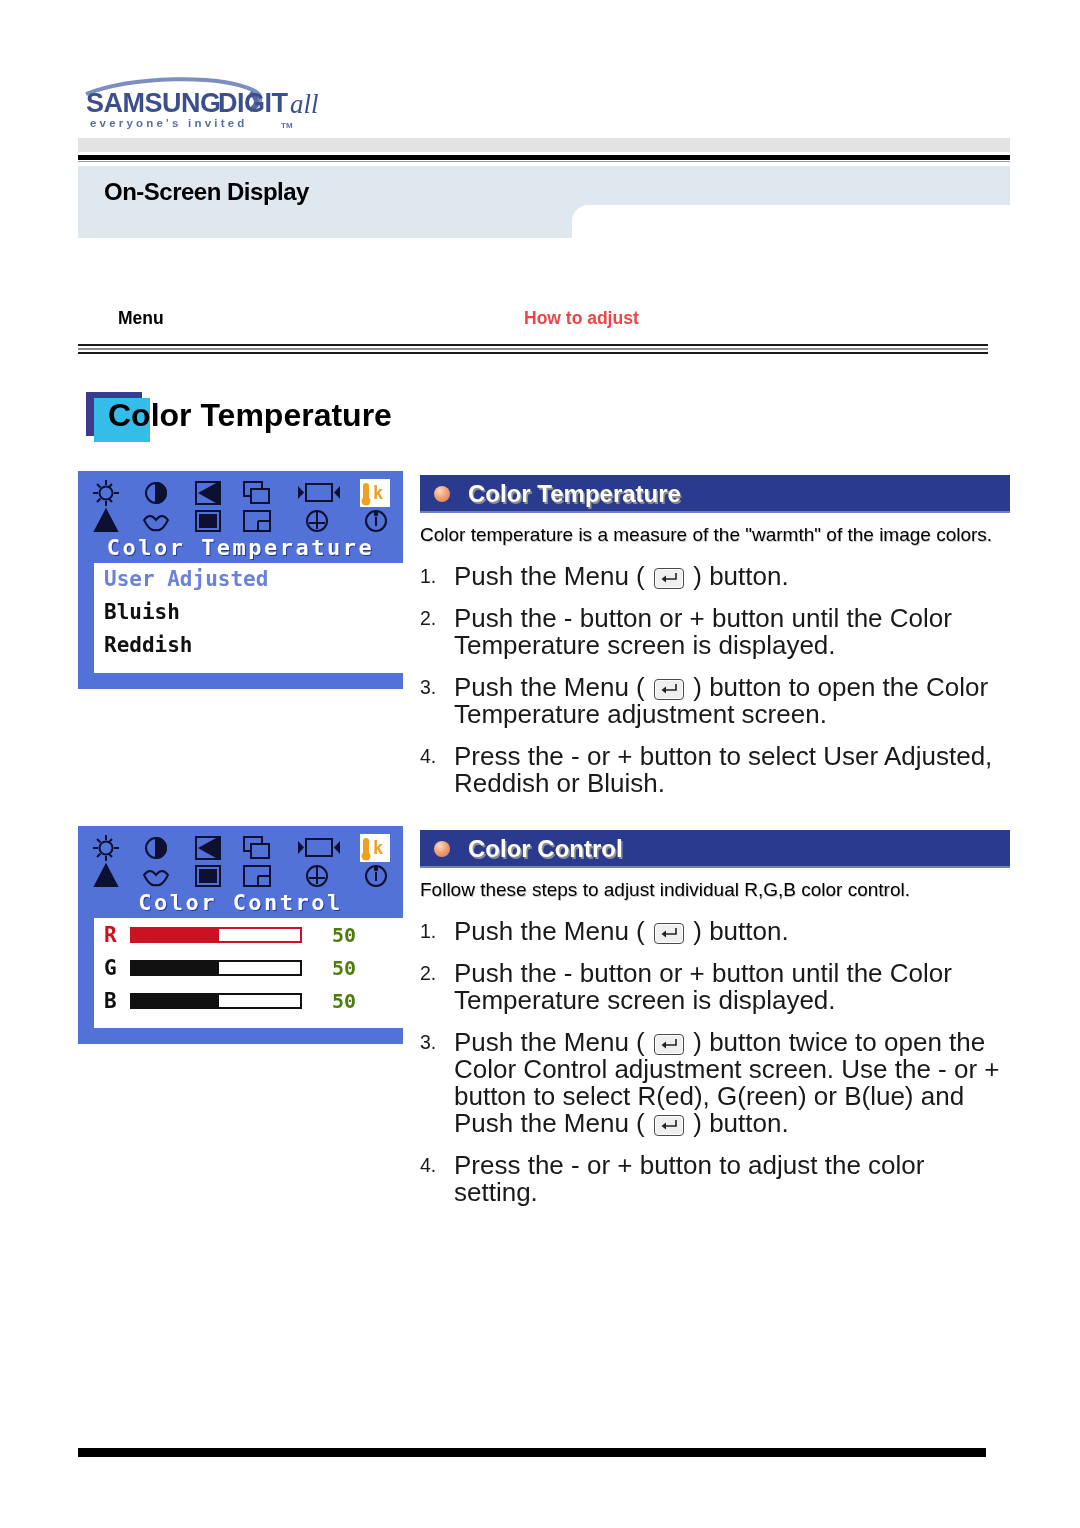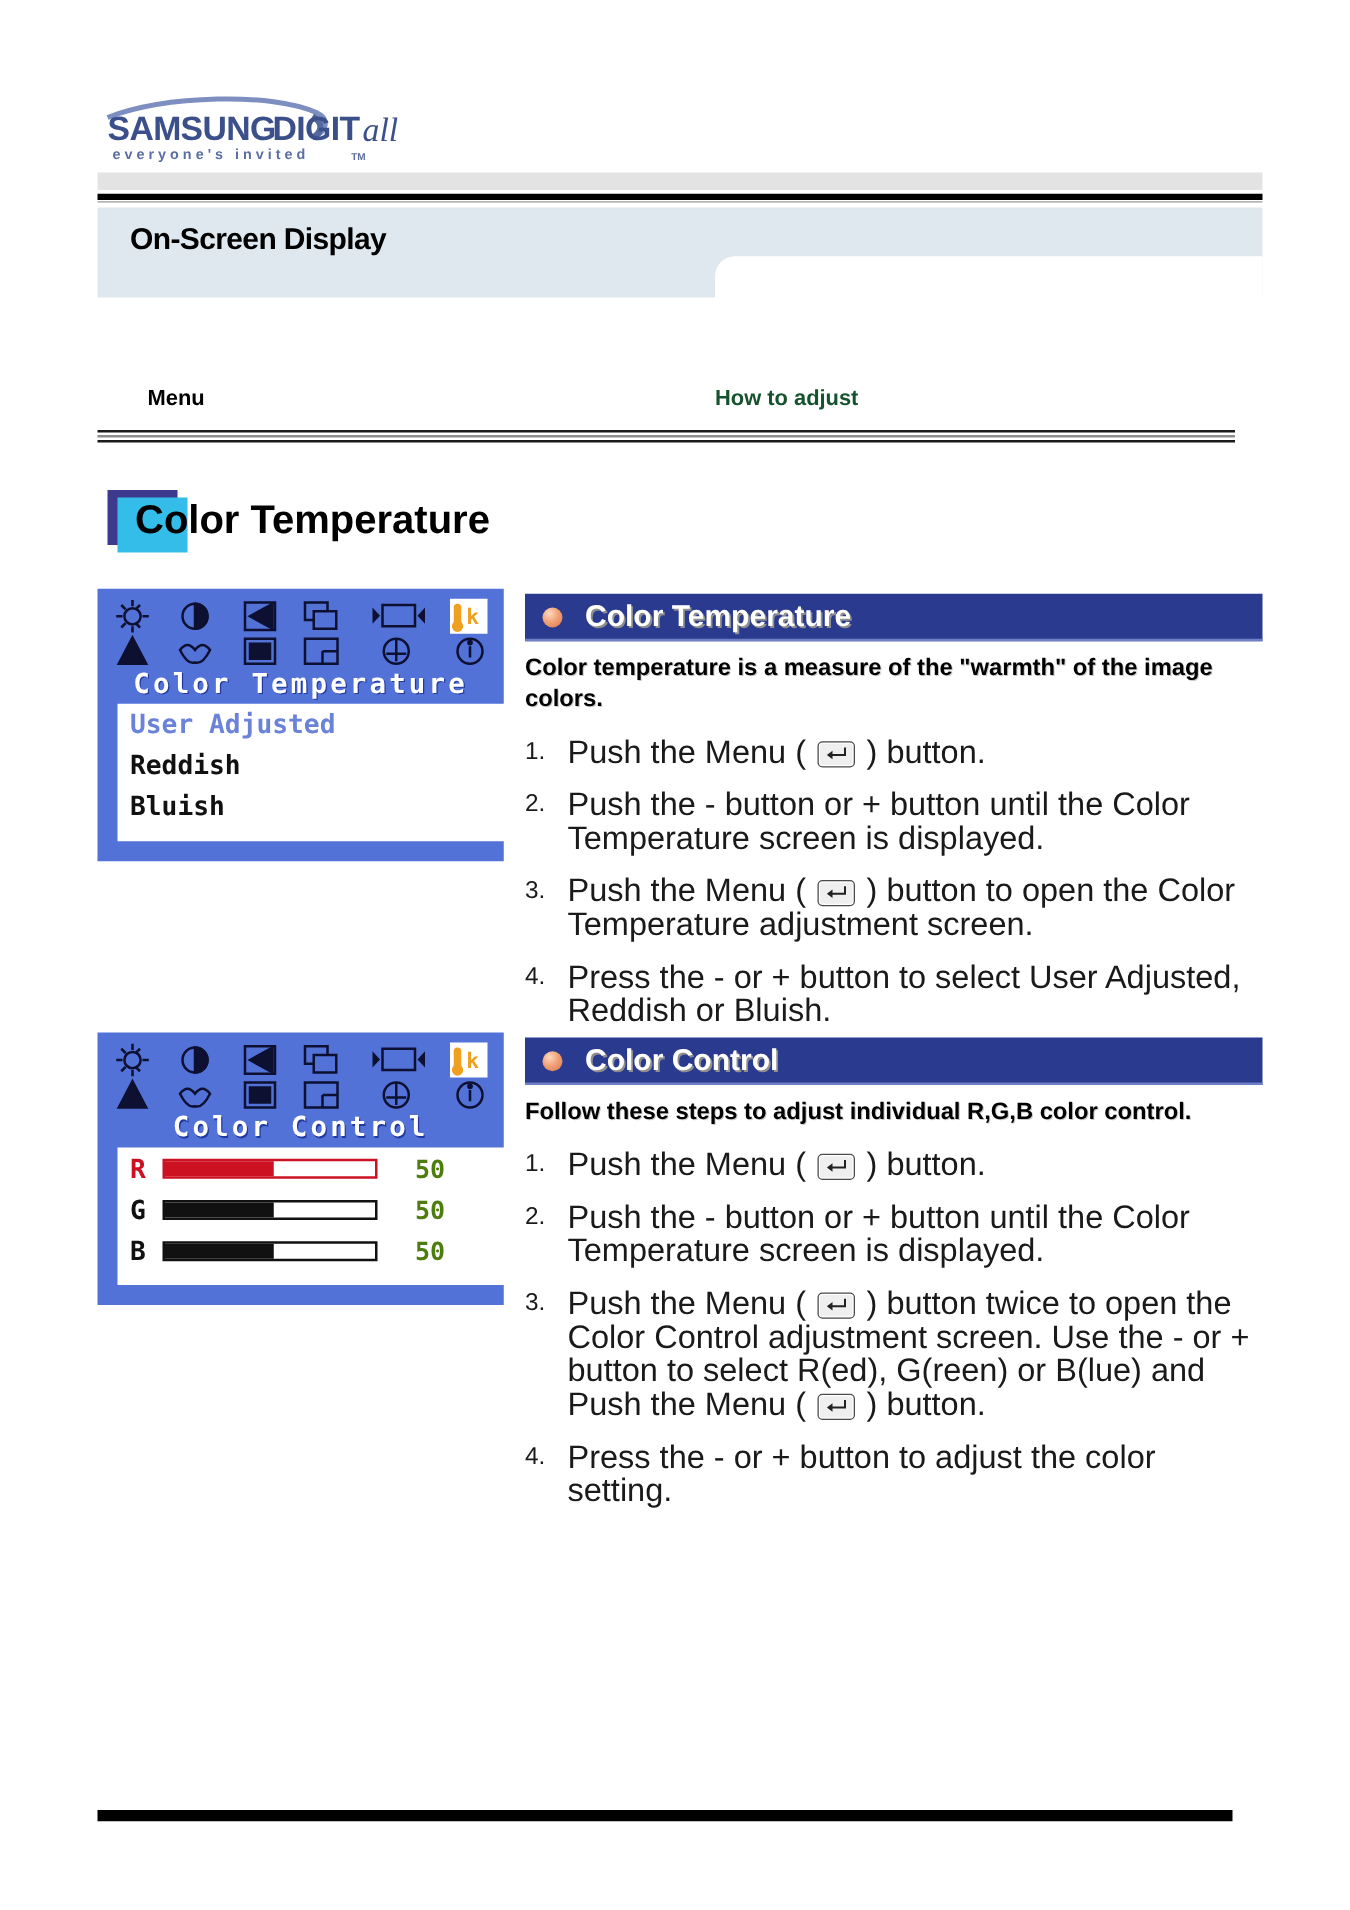--- a/index.html
+++ b/index.html
@@ -84,25 +84,25 @@
   .col-menu {
     position: absolute;
     left: 118px;
     top: 308px;
     font-size: 17.5px;
     font-weight: bold;
     color: #000000;
   }
   .col-adjust {
     position: absolute;
-    left: 572px;
+    left: 524px;
     top: 308px;
     font-size: 17.5px;
     font-weight: bold;
-    color: #14532d;
+    color: #ef4444;
   }
   .rule-double {
     position: absolute;
     left: 78px;
     top: 344px;
     width: 910px;
     height: 2px;
     background: #1a1a1a;
   }
   .rule-double2 {
@@ -271,21 +271,21 @@
     left: 48px;
     top: 5px;
     font-size: 24px;
     font-weight: bold;
     color: #ffffff;
     text-shadow: 1.5px 1.5px 0 #8e8e8e;
     white-space: nowrap;
   }
   .lead {
     font-size: 19px;
-    font-weight: bold;
+    font-weight: normal;
     color: #000000;
     line-height: 25px;
     margin-top: 9px;
     text-shadow: 0.8px 0.8px 0 #c9c9c9;
   }
   ol.steps {
     margin: 16px 0 0 0;
     padding: 0;
     list-style: none;
     counter-reset: step;
@@ -429,22 +429,22 @@
       <g>
         <circle cx="288" cy="44" r="10"></circle>
         <path d="M288 40v9"></path>
         <circle cx="288" cy="37" r="1.3" fill="#0d1030"></circle>
       </g>
     </svg>
   </div>
   <div class="osd-title">Color Temperature</div>
   <div class="osd-body">
     <div class="osd-item selected">User Adjusted</div>
+    <div class="osd-item">Bluish</div>
     <div class="osd-item">Reddish</div>
-    <div class="osd-item">Bluish</div>
   </div>
 </div>
 
 <div class="osd osd-2">
   <div class="osd-icons">
     <svg width="305" height="58" viewBox="0 0 305 58" xmlns="http://www.w3.org/2000/svg" stroke="#0d1030" fill="none" stroke-width="2">
       <g>
         <circle cx="18" cy="16" r="6.5"></circle>
         <path d="M18 3v5M18 24v5M5 16h5M26 16h5M9 7l3.5 3.5M24 7l-3.5 3.5M9 25l3.5-3.5M24 25l-3.5-3.5"></path>
       </g>

